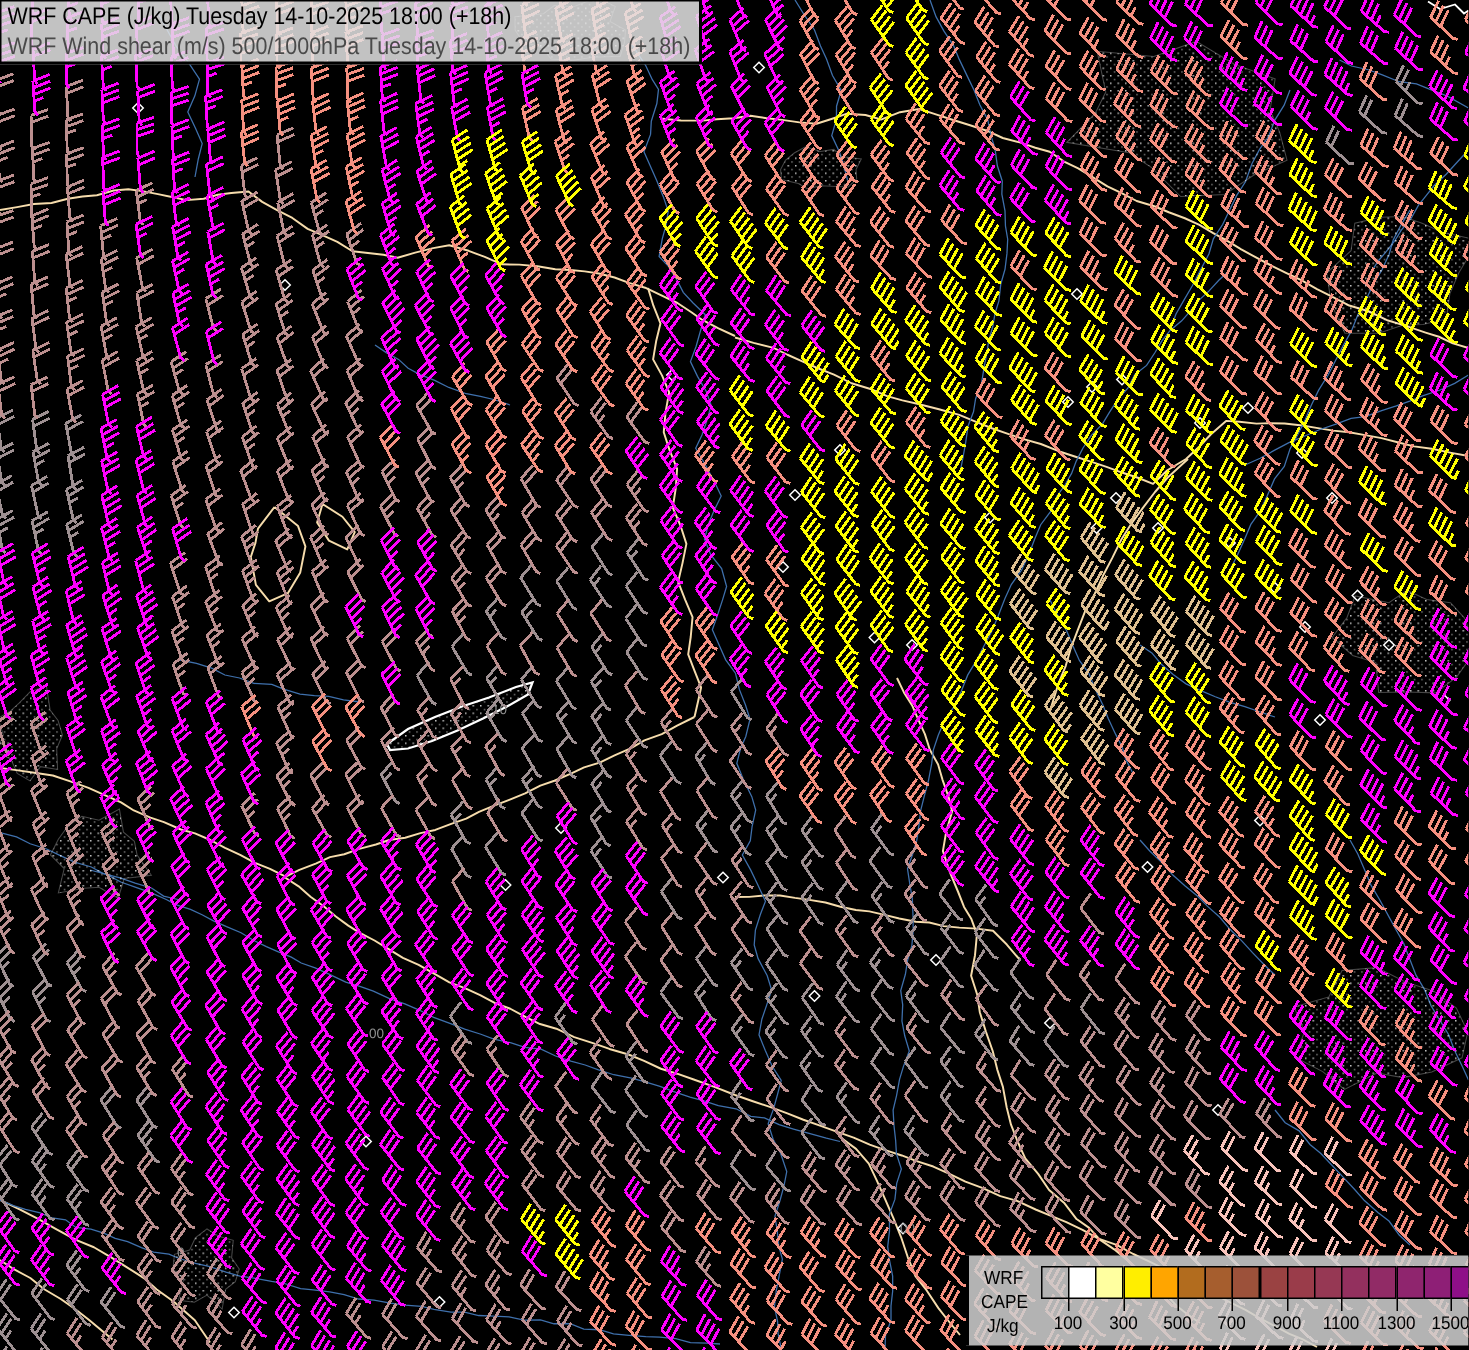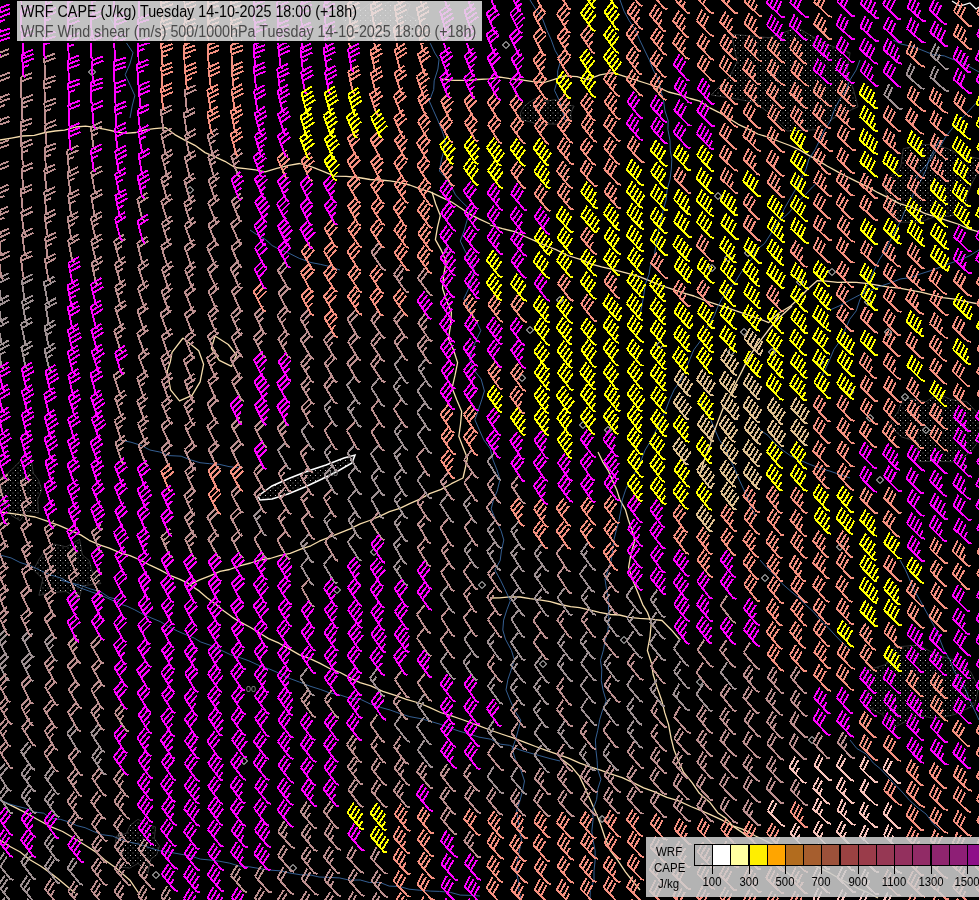--- a/index.html
+++ b/index.html
@@ -1,16 +1,16 @@
 <!DOCTYPE html>
 <html><head><meta charset="utf-8"><style>
 html,body{margin:0;padding:0;background:#000;}
 #map{position:relative;width:979px;height:900px;background:#000;overflow:hidden;
  font-family:"Liberation Sans",sans-serif;}
-#banner{position:absolute;left:16px;top:0;width:465px;height:40px;
+#banner{position:absolute;left:0;top:0;width:465px;height:40px;
  background:rgba(228,228,228,0.85);border:1px solid #000;border-right:2px solid #000;border-bottom:2px solid #000;}
 #banner .l1{position:absolute;left:4px;top:2px;font-size:16px;color:#000;white-space:nowrap;transform:scaleX(0.894);transform-origin:0 0;}
 #banner .l2{position:absolute;left:4px;top:22px;font-size:16px;color:#4a4a4a;white-space:nowrap;transform:scaleX(0.894);transform-origin:0 0;}
 #legend{position:absolute;left:644px;top:837px;width:356px;height:60px;
  background:rgba(206,206,206,0.87);border-left:2px solid #000;box-sizing:border-box;}
 #legend .t{position:absolute;color:#000;font-size:12.5px;transform:scaleX(0.92);transform-origin:0 0;}
 .lc{position:absolute;top:7px;height:22px;border:1px solid #000;box-sizing:border-box;}
 .tk{position:absolute;top:29px;width:1px;height:8px;background:#000;}
 .nm{position:absolute;top:37.5px;width:44px;text-align:center;font-size:12.2px;color:#000;transform:scaleX(0.93);}
 </style></head><body>

